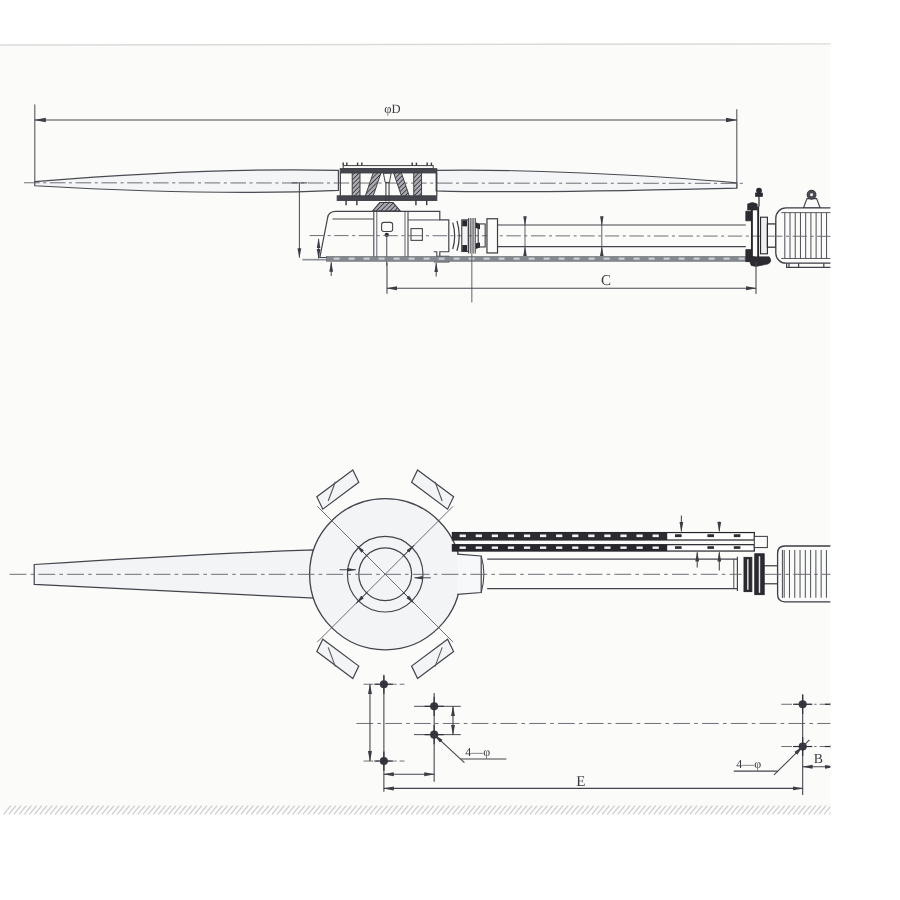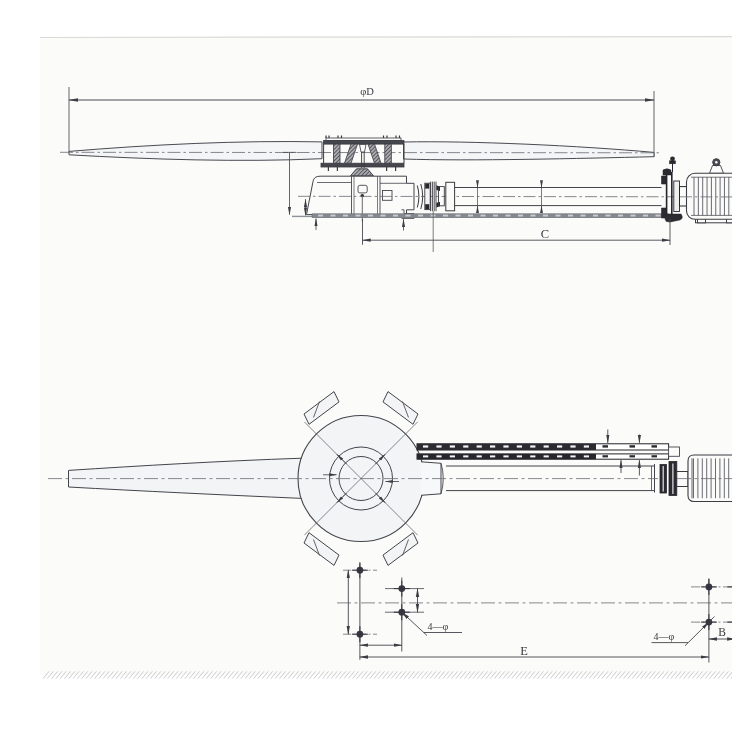--- a/index.html
+++ b/index.html
@@ -1,16 +1,16 @@
 <!DOCTYPE html>
 <html><head>
 <meta charset="utf-8">
 <style>
 html,body{margin:0;padding:0;background:#fff;}
-#wrap{position:relative;width:692px;height:750px;background:#fff;font-family:"Liberation Serif",serif;overflow:hidden;margin-left:40px;}
+#wrap{position:relative;width:692px;height:750px;background:#fff;font-family:"Liberation Serif",serif;overflow:hidden;}
 svg{position:absolute;left:0;top:0;filter:blur(0.32px);}
 </style>
 </head>
 <body>
 <div id="wrap">
 <svg width="750" height="750" viewBox="0 0 750 750">
 <defs>
 <pattern id="hat" width="2.7" height="2.7" patternUnits="userSpaceOnUse" patternTransform="rotate(45)">
 <rect width="2.7" height="2.7" fill="#aaabb0"></rect>
 <line x1="0" y1="0" x2="0" y2="2.7" stroke="#303036" stroke-width="1.3"></line>

